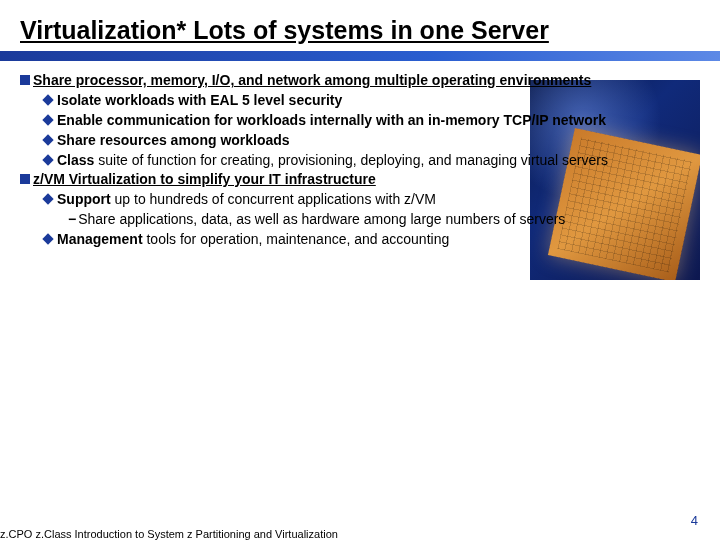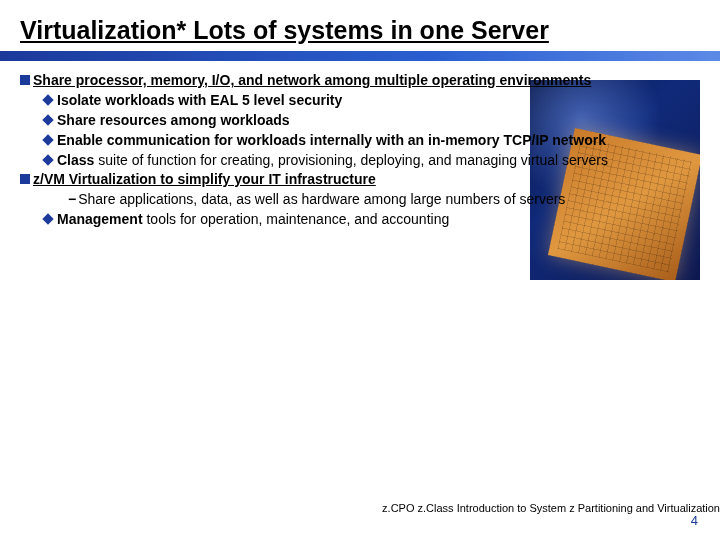--- a/index.html
+++ b/index.html
@@ -92,24 +92,24 @@
       repeating-linear-gradient(0deg, rgba(0,0,0,0.15) 0 1px, transparent 1px 7px),
       repeating-linear-gradient(90deg, rgba(0,0,0,0.15) 0 1px, transparent 1px 7px);
   }
   .chip-rays {
     position: absolute;
     inset: 0;
     background: radial-gradient(circle at 30% 20%, rgba(120,160,255,0.5) 0%, transparent 40%);
   }
   .footer {
     position: absolute;
-    bottom: 26px;
+    bottom: 0;
     left: 0;
     width: 100%;
-    text-align: right;
+    text-align: left;
     font-size: 11px;
     color: #000;
   }
   .page-num {
     position: absolute;
     bottom: 12px;
     right: 22px;
     font-size: 13px;
     color: #1b3a9a;
   }
@@ -131,35 +131,39 @@
     <span class="sq"></span>
     <span class="bold underline">Share processor, memory, I/O, and network among multiple operating environments</span>
   </div>
 
   <div class="bullet-row l2">
     <span class="dm"></span>
     <span class="bold">Isolate workloads with EAL 5 level security</span>
   </div>
   <div class="bullet-row l2">
     <span class="dm"></span>
-    <span class="bold">Share resources among workloads</span>
+    <span class="bold">Enable communication for workloads internally with an in-memory TCP/IP network</span>
   </div>
   <div class="bullet-row l2">
     <span class="dm"></span>
-    <span class="bold">Enable communication for workloads internally with an in-memory TCP/IP network</span>
+    <span class="bold">Share resources among workloads</span>
   </div>
 
   <div class="bullet-row l2">
     <span class="dm"></span>
     <span><span class="bold">Class</span><span> suite of function for creating, provisioning, deploying, and managing virtual servers</span></span>
   </div>
 
   <div class="bullet-row l1">
     <span class="sq"></span>
     <span class="bold underline">z/VM Virtualization to simplify your IT infrastructure</span>
+  </div>
+  <div class="bullet-row l2">
+    <span class="dm"></span>
+    <span><span class="bold">Support</span><span> up to hundreds of concurrent applications with z/VM</span></span>
   </div>
   <div class="bullet-row l3">
     <span class="dash">−</span>
     <span>Share applications, data, as well as hardware among large numbers of servers</span>
   </div>
   <div class="bullet-row l2">
     <span class="dm"></span>
     <span><span class="bold">Management</span><span> tools for operation, maintenance, and accounting</span></span>
   </div>
 

